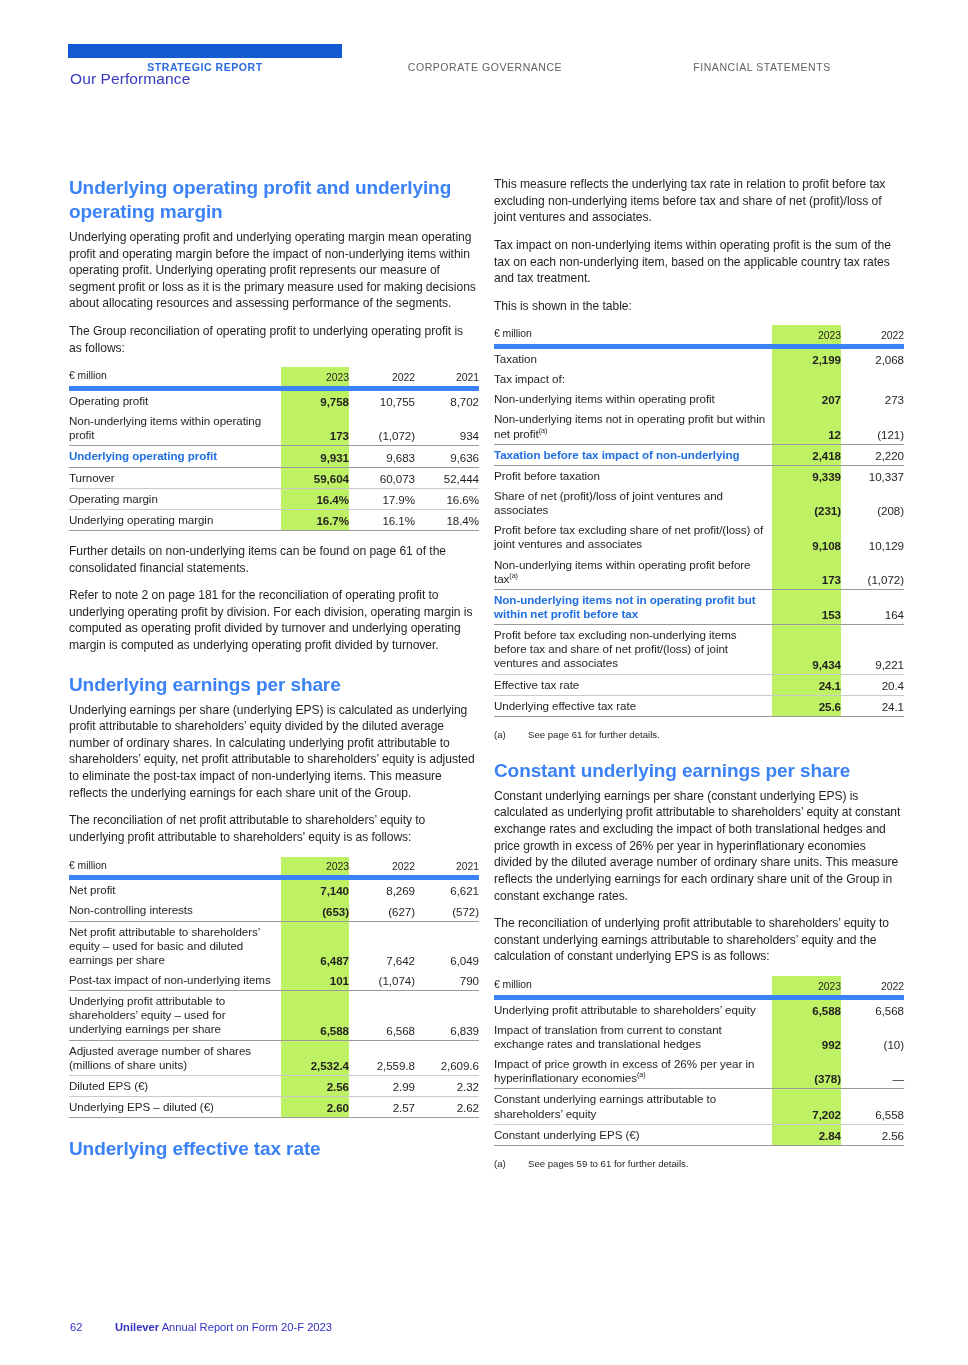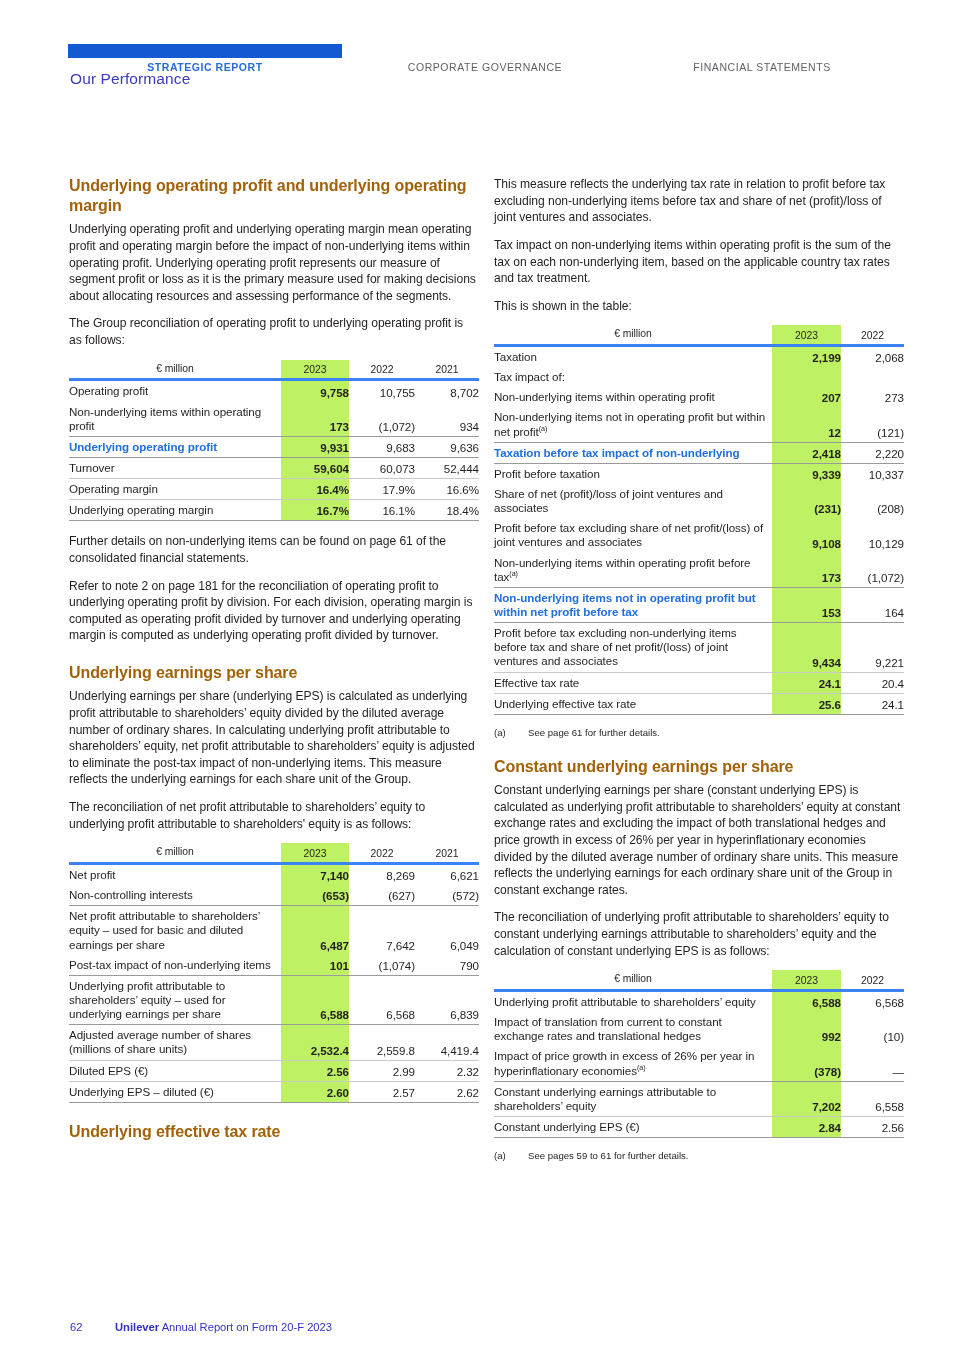--- a/index.html
+++ b/index.html
@@ -55,22 +55,22 @@
   
   .col {
     position: absolute;
     top: 176px;
     width: 410px;
   }
   .col.left  { left: 69px; }
   .col.right { left: 494px; }
 
   h2.head {
-    color: #a16207;
-    font-size: 16px;
+    color: #3b82f6;
+    font-size: 19px;
     font-weight: 700;
     line-height: 1.26;
     margin: 0 0 5px 0;
     letter-spacing: -0.1px;
   }
   h2.head.spaced { margin-top: 19px; }
 
   p.body {
     font-size: 12.1px;
     line-height: 1.375;
@@ -101,21 +101,21 @@
   .num { text-align: right; padding-right: 7px; white-space: nowrap; }
   .hl  { background: #bef264; }
   .y23 { font-weight: 700; text-align: right; }
   th.unit { font-weight: 700; font-size: 10.4px; text-align: left; }
   th.y    { font-weight: 700; text-align: right; padding-right: 7px; font-size: 10.4px;}
   th.yn   { font-weight: 400; text-align: right; padding-right: 7px; font-size: 10.4px;}
 
   tr.rule-top > td, tr.rule-top > th { border-top: 1px solid #9a9a9a; }
   tr.rule-thin > td { border-top: 1px solid #c9c9c9; }
   tr.rule-bottom > td { border-bottom: 1px solid #9a9a9a; }
-  tr.hdr > th { border-bottom: 3px solid #3b82f6; padding-bottom: 3px; text-align: center; }
+  tr.hdr > th { border-bottom: 5px solid #3b82f6; padding-bottom: 3px; }
   td.accent, .accent { color: #1f6fe0; font-weight: 700; }
 
   .fn {
     font-size: 9.6px;
     color: #231f20;
     margin: 1px 0 0 0;
     letter-spacing: 0px;
   }
   .fn .fnmark { display: inline-block; width: 34px; }
 
@@ -250,21 +250,21 @@
     <tr class="rule-top">
       <td class="lbl">Underlying profit attributable to shareholders’ equity – used for underlying earnings per share</td>
       <td class="num hl y23">6,588</td>
       <td class="num">6,568</td>
       <td class="num">6,839</td>
     </tr>
     <tr class="rule-top">
       <td class="lbl">Adjusted average number of shares (millions of share units)</td>
       <td class="num hl y23">2,532.4</td>
       <td class="num">2,559.8</td>
-      <td class="num">4,419.4</td>
+      <td class="num">2,609.6</td>
     </tr>
     <tr class="rule-thin">
       <td class="lbl">Diluted EPS (€)</td>
       <td class="num hl y23">2.56</td>
       <td class="num">2.99</td>
       <td class="num">2.32</td>
     </tr>
     <tr class="rule-thin rule-bottom">
       <td class="lbl">Underlying EPS – diluted (€)</td>
       <td class="num hl y23">2.60</td>

